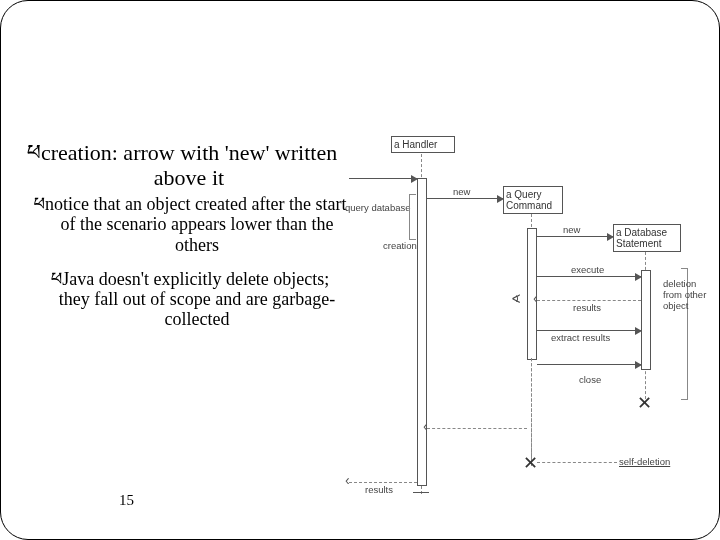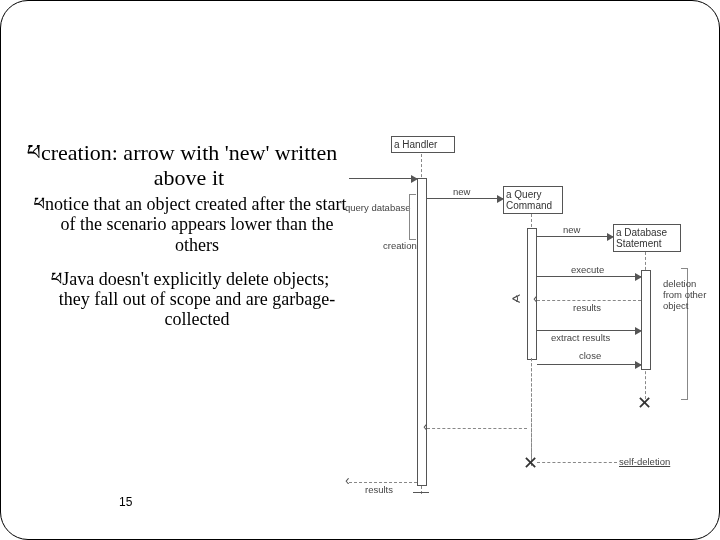--- a/index.html
+++ b/index.html
@@ -50,22 +50,22 @@
     text-indent: -14px;
     padding-left: 14px;
   }
   .glyph {
     font-family: Arial, sans-serif;
   }
   .pagenum {
     position: absolute;
     left: 118px;
     bottom: 30px;
-    font-size: 12px;
-    font-family: Liberation Sans, sans-serif;
+    font-size: 15px;
+    font-family: Liberation Serif, serif;
   }
 
   
   .diag {
     position: absolute;
     left: 350px;
     top: 135px;
     width: 360px;
     height: 370px;
   }
@@ -199,21 +199,21 @@
 
     <div class="hdash arrLopen" style="left:186px; top:164px; width:104px;"></div>
     <div class="dlabel" style="left:222px; top:166px;">results</div>
 
     <div class="dlabel" style="left:160px; top:156px; font-size:12px;">∢</div>
 
     <div class="hline arrR" style="left:186px; top:194px; width:104px;"></div>
     <div class="dlabel" style="left:200px; top:196px;">extract results</div>
 
     <div class="hline arrR" style="left:186px; top:228px; width:104px;"></div>
-    <div class="dlabel" style="left:228px; top:214px;">close</div>
+    <div class="dlabel" style="left:228px; top:238px;">close</div>
 
     <div class="xmark" style="left:286px; top:256px;">✕</div>
     <div class="braceR" style="left:330px; top:132px; height:130px;"></div>
     <div class="dlabel" style="left:312px; top:142px; white-space:pre-line; text-align:left;">deletion
 from other
 object</div>
 
     <div class="hdash arrLopen" style="left:76px; top:292px; width:100px;"></div>
 
     <div class="lifeline" style="left:180px; top:222px; height:100px;"></div>

